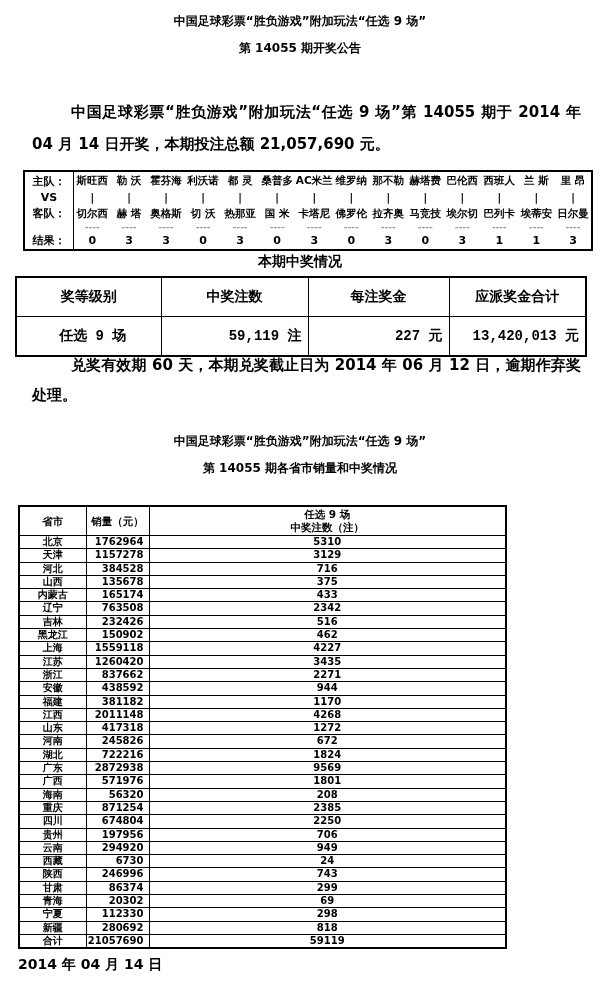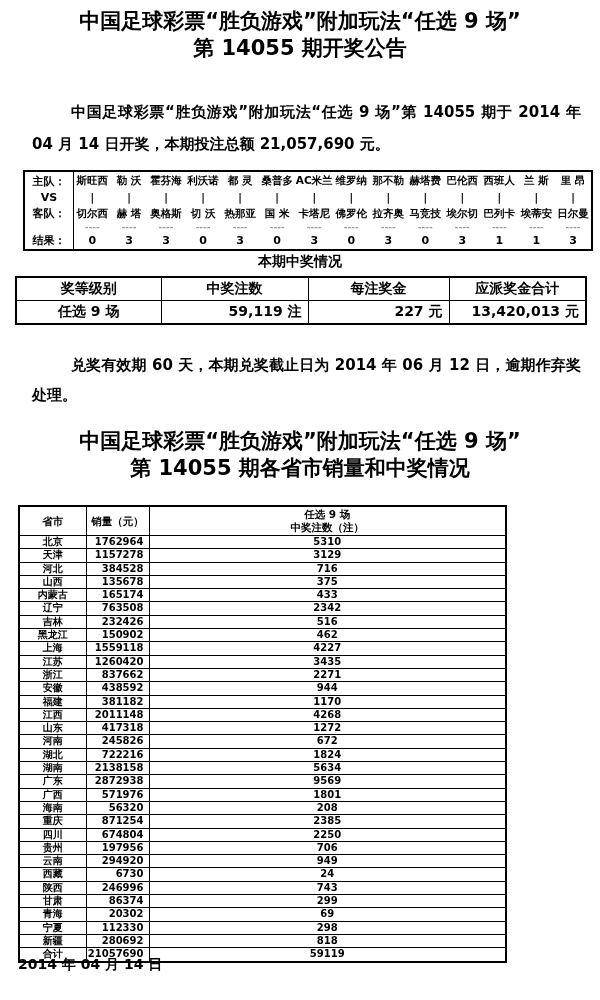--- a/index.html
+++ b/index.html
@@ -5,21 +5,21 @@
   html,body { margin:0; padding:0; background:#fff; }
   body {
     width:600px; height:1000px;
     font-family:"DejaVu Sans","Liberation Sans",sans-serif;
     font-weight:bold; color:#000;
   }
   .page { position:relative; width:600px; height:1000px; overflow:hidden; background:#fff; }
 
   
   .doc-title { position:absolute; left:0; width:600px; text-align:center;
-               font-size:21px; line-height:27px; }
+               font-size:12px; line-height:27px; }
   .doc-title.first { top:8px; }
   .doc-title.second { top:428px; }
 
   
   .para { position:absolute; left:28px; width:549px; font-size:15px;
           line-height:32px; text-indent:2.6em; text-align:justify; margin:4px; }
   .para.intro { top:92px; }
   .para.redeem { top:346px; line-height:30px; }
 
   
@@ -30,21 +30,21 @@
   .mrow-home td { height:18px; }
   .mrow-vs td { height:15px; font-size:10px; }
   .mrow-away td { height:17px; }
   .mrow-sep td { height:10px; color:#999; font-size:9px; line-height:9px; letter-spacing:0px; }
   .mrow-result td { height:17px; font-size:11px; }
 
   
   .tbl-title { position:absolute; top:253px; left:0; width:600px; text-align:center; font-size:14px; }
   .prize-table { position:absolute; top:276px; left:15px; width:570px;
                  border-collapse:collapse; border:2px solid #000; table-layout:fixed; }
-  .prize-table th, .prize-table td { border:1px solid #000; padding:0; font-size:14px; height:22px; }
+  .prize-table th, .prize-table td { border:1px solid #000; padding:8px; font-size:14px; height:22px;font-family:Liberation Mono, monospace; }
   .prize-table th { font-weight:bold; text-align:center; }
   .prize-table td { text-align:right; padding-right:6px; }
   .prize-table td.first { text-align:center; padding-right:0; }
   .prize-table col.c0 { width:145px; } .prize-table col.c1 { width:147px; }
   .prize-table col.c2 { width:141px; } .prize-table col.c3 { width:137px; }
 
   
   .prov-table { position:absolute; top:505px; left:18px; width:487px;
                 border-collapse:collapse; border:2px solid #000; table-layout:fixed; }
   .prov-table th, .prov-table td { border:1px solid #000; padding:0; }
@@ -288,25 +288,20 @@
           <td>河南</td>
           <td class="sales">245826</td>
           <td>672</td>
         </tr>
         <tr>
           <td>湖北</td>
           <td class="sales">722216</td>
           <td>1824</td>
         </tr>
         <tr>
-          <td>湖南</td>
-          <td class="sales">2138158</td>
-          <td>5634</td>
-        </tr>
-        <tr>
           <td>广东</td>
           <td class="sales">2872938</td>
           <td>9569</td>
         </tr>
         <tr>
           <td>广西</td>
           <td class="sales">571976</td>
           <td>1801</td>
         </tr>
         <tr>

